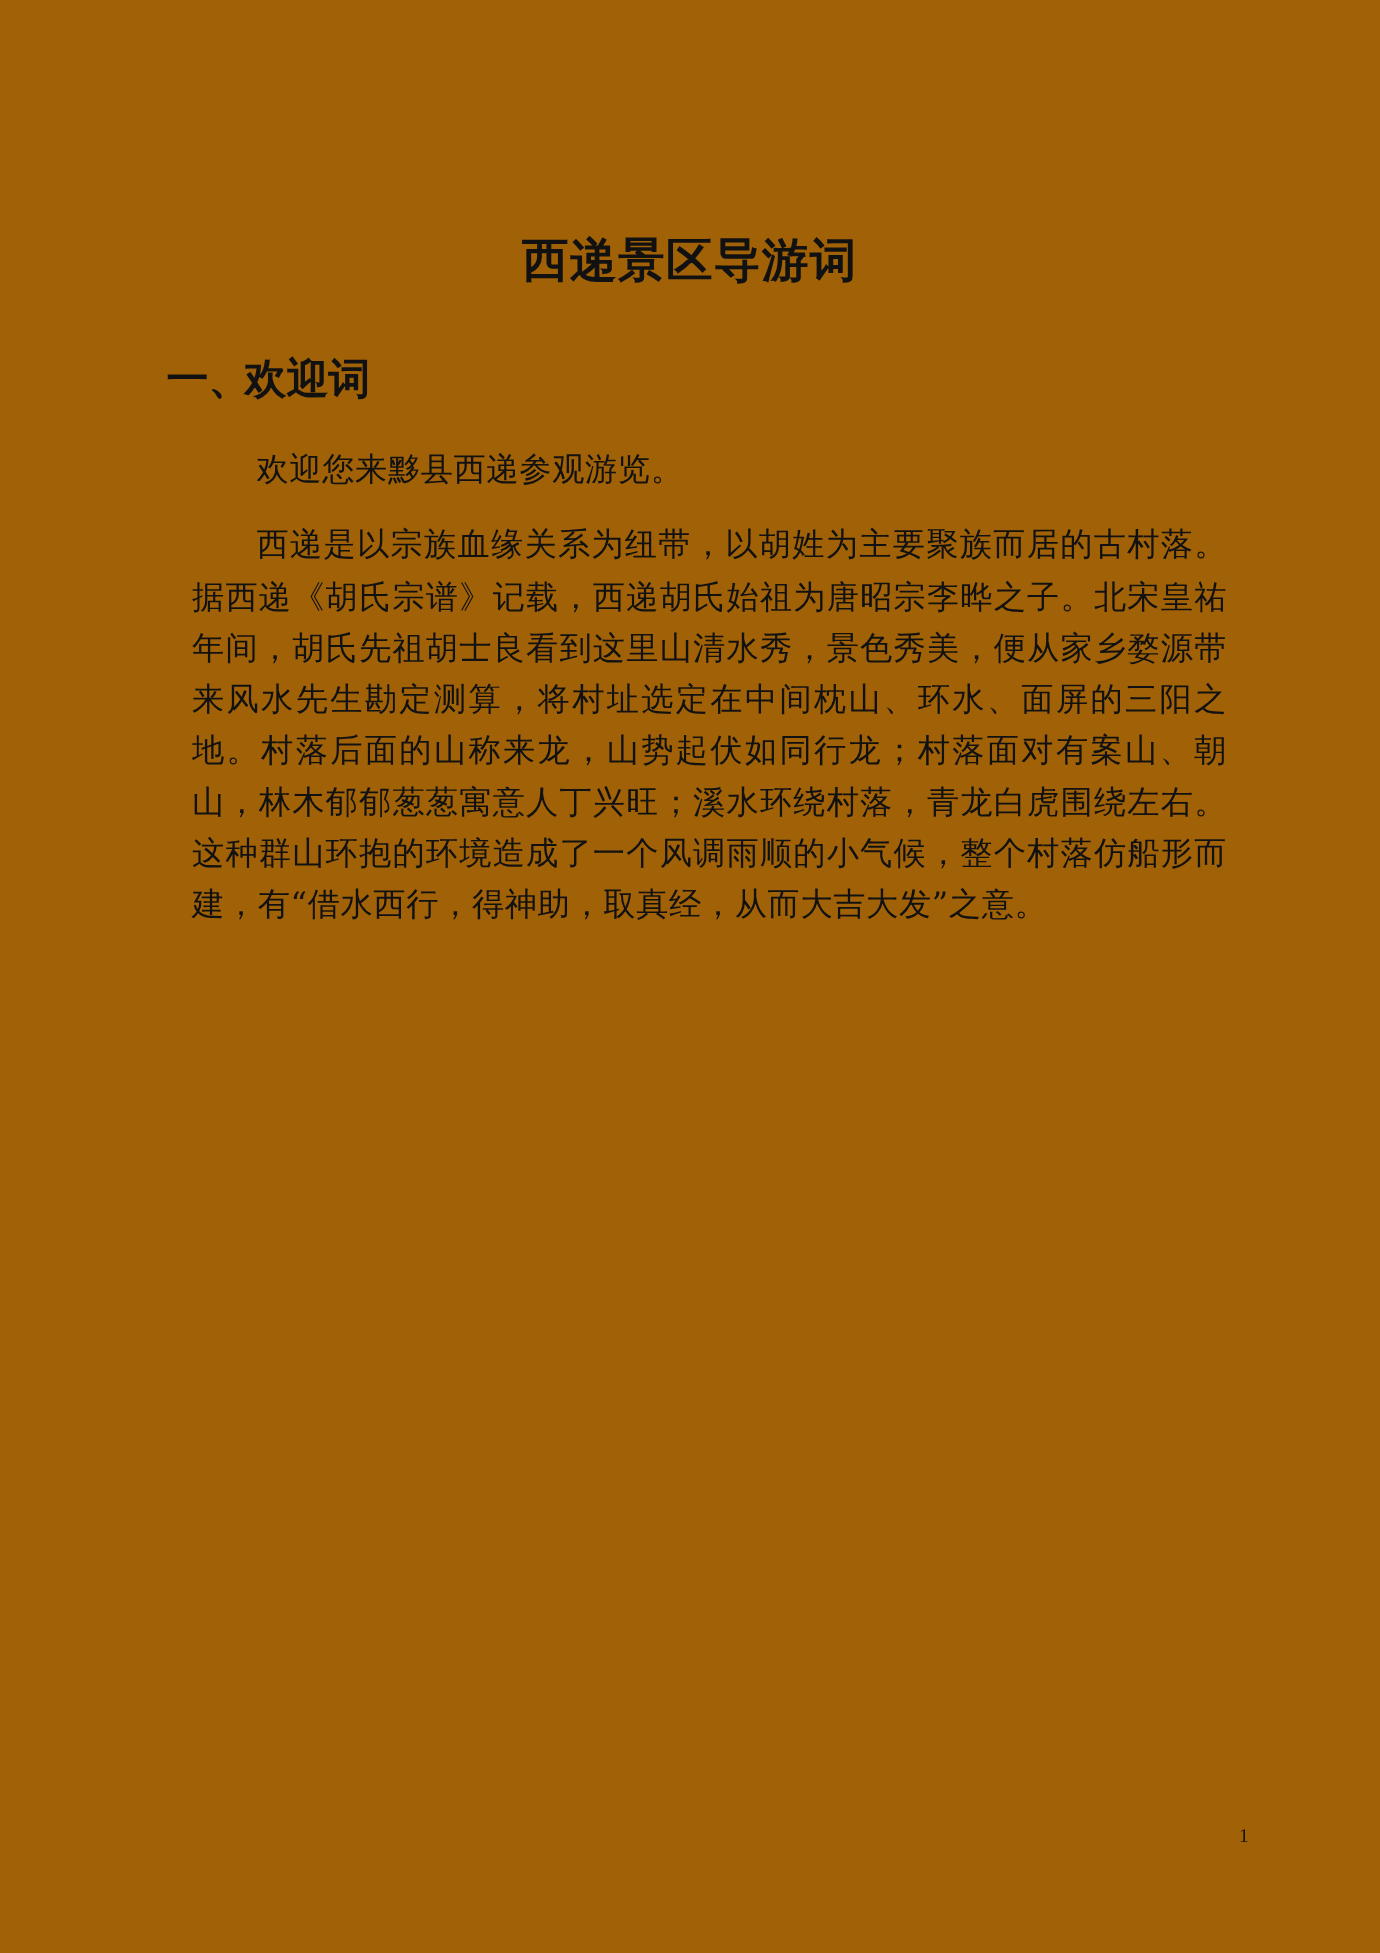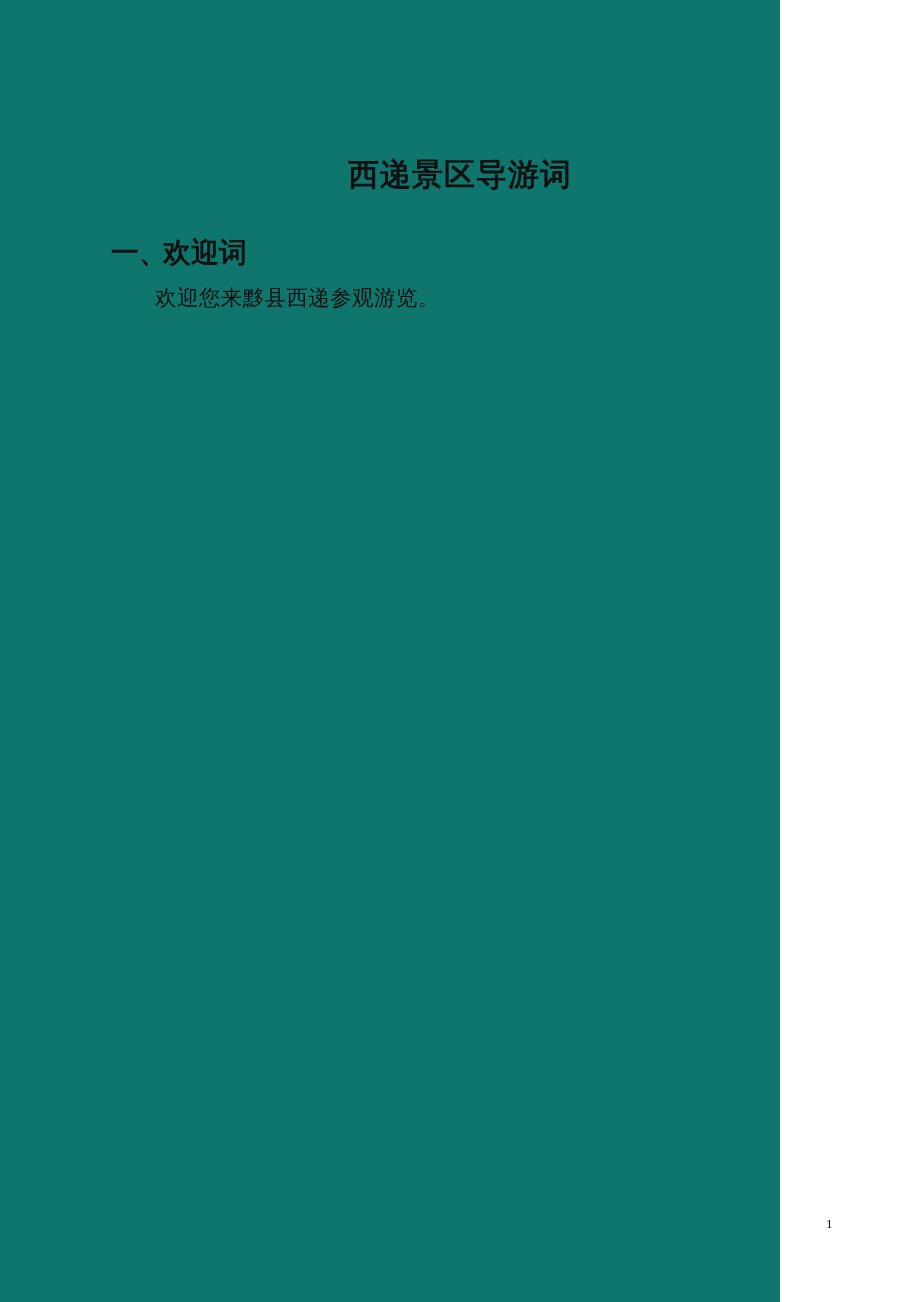--- a/index.html
+++ b/index.html
@@ -1,35 +1,36 @@
 <!DOCTYPE html>
 <html><head>
 <meta charset="utf-8">
 <style>
   html, body { margin: 0; padding: 0; background: #ffffff; }
   body { width: 920px; height: 1302px; position: relative; overflow: hidden;
          font-family: "DejaVu Serif", "Liberation Serif", serif; color: #111; }
-  .page { position: absolute; left: 0; top: 0; width: 780px; height: 1302px; background: #0f766e; }
+  .page { position: absolute; left: 0; top: 0; width: 920px; height: 1302px; background: #a16207; }
   .title { position: absolute; top: 152px; left: 0; width: 920px; text-align: center;
            font-size: 31px; font-weight: bold; letter-spacing: 1px; line-height: 44px; }
   .heading { position: absolute; top: 236px; left: 111px; font-size: 28px; font-weight: bold; line-height: 34px; }
   .heading .num { display: inline-block; width: 52px; }
   .body { position: absolute; top: 281px; left: 112px; width: 722px; font-size: 21.5px; line-height: 34.3px;
           text-align: justify; letter-spacing: 0.4px; }
-  .body p { margin: 0; text-indent: 2em; }
+  .body p { margin: 16px; text-indent: 2em; }
   .pagenum { position: absolute; left: 826px; top: 1216px; font-size: 13px; font-family: "Liberation Serif", serif; }
 </style>
 </head>
 <body>
 
 <div class="page">
   <div class="title">西递景区导游词</div>
 
   <div class="heading">
     <span class="num">一、</span><span>欢迎词</span>
   </div>
 
   <div class="body">
     <p>欢迎您来黟县西递参观游览。</p>
+    <p>西递是以宗族血缘关系为纽带，以胡姓为主要聚族而居的古村落。据西递《胡氏宗谱》记载，西递胡氏始祖为唐昭宗李晔之子。北宋皇祐年间，胡氏先祖胡士良看到这里山清水秀，景色秀美，便从家乡婺源带来风水先生勘定测算，将村址选定在中间枕山、环水、面屏的三阳之地。村落后面的山称来龙，山势起伏如同行龙；村落面对有案山、朝山，林木郁郁葱葱寓意人丁兴旺；溪水环绕村落，青龙白虎围绕左右。这种群山环抱的环境造成了一个风调雨顺的小气候，整个村落仿船形而建，有“借水西行，得神助，取真经，从而大吉大发”之意。</p>
   </div>
 
   <div class="pagenum">1</div>
 </div>
 
 </body></html>

